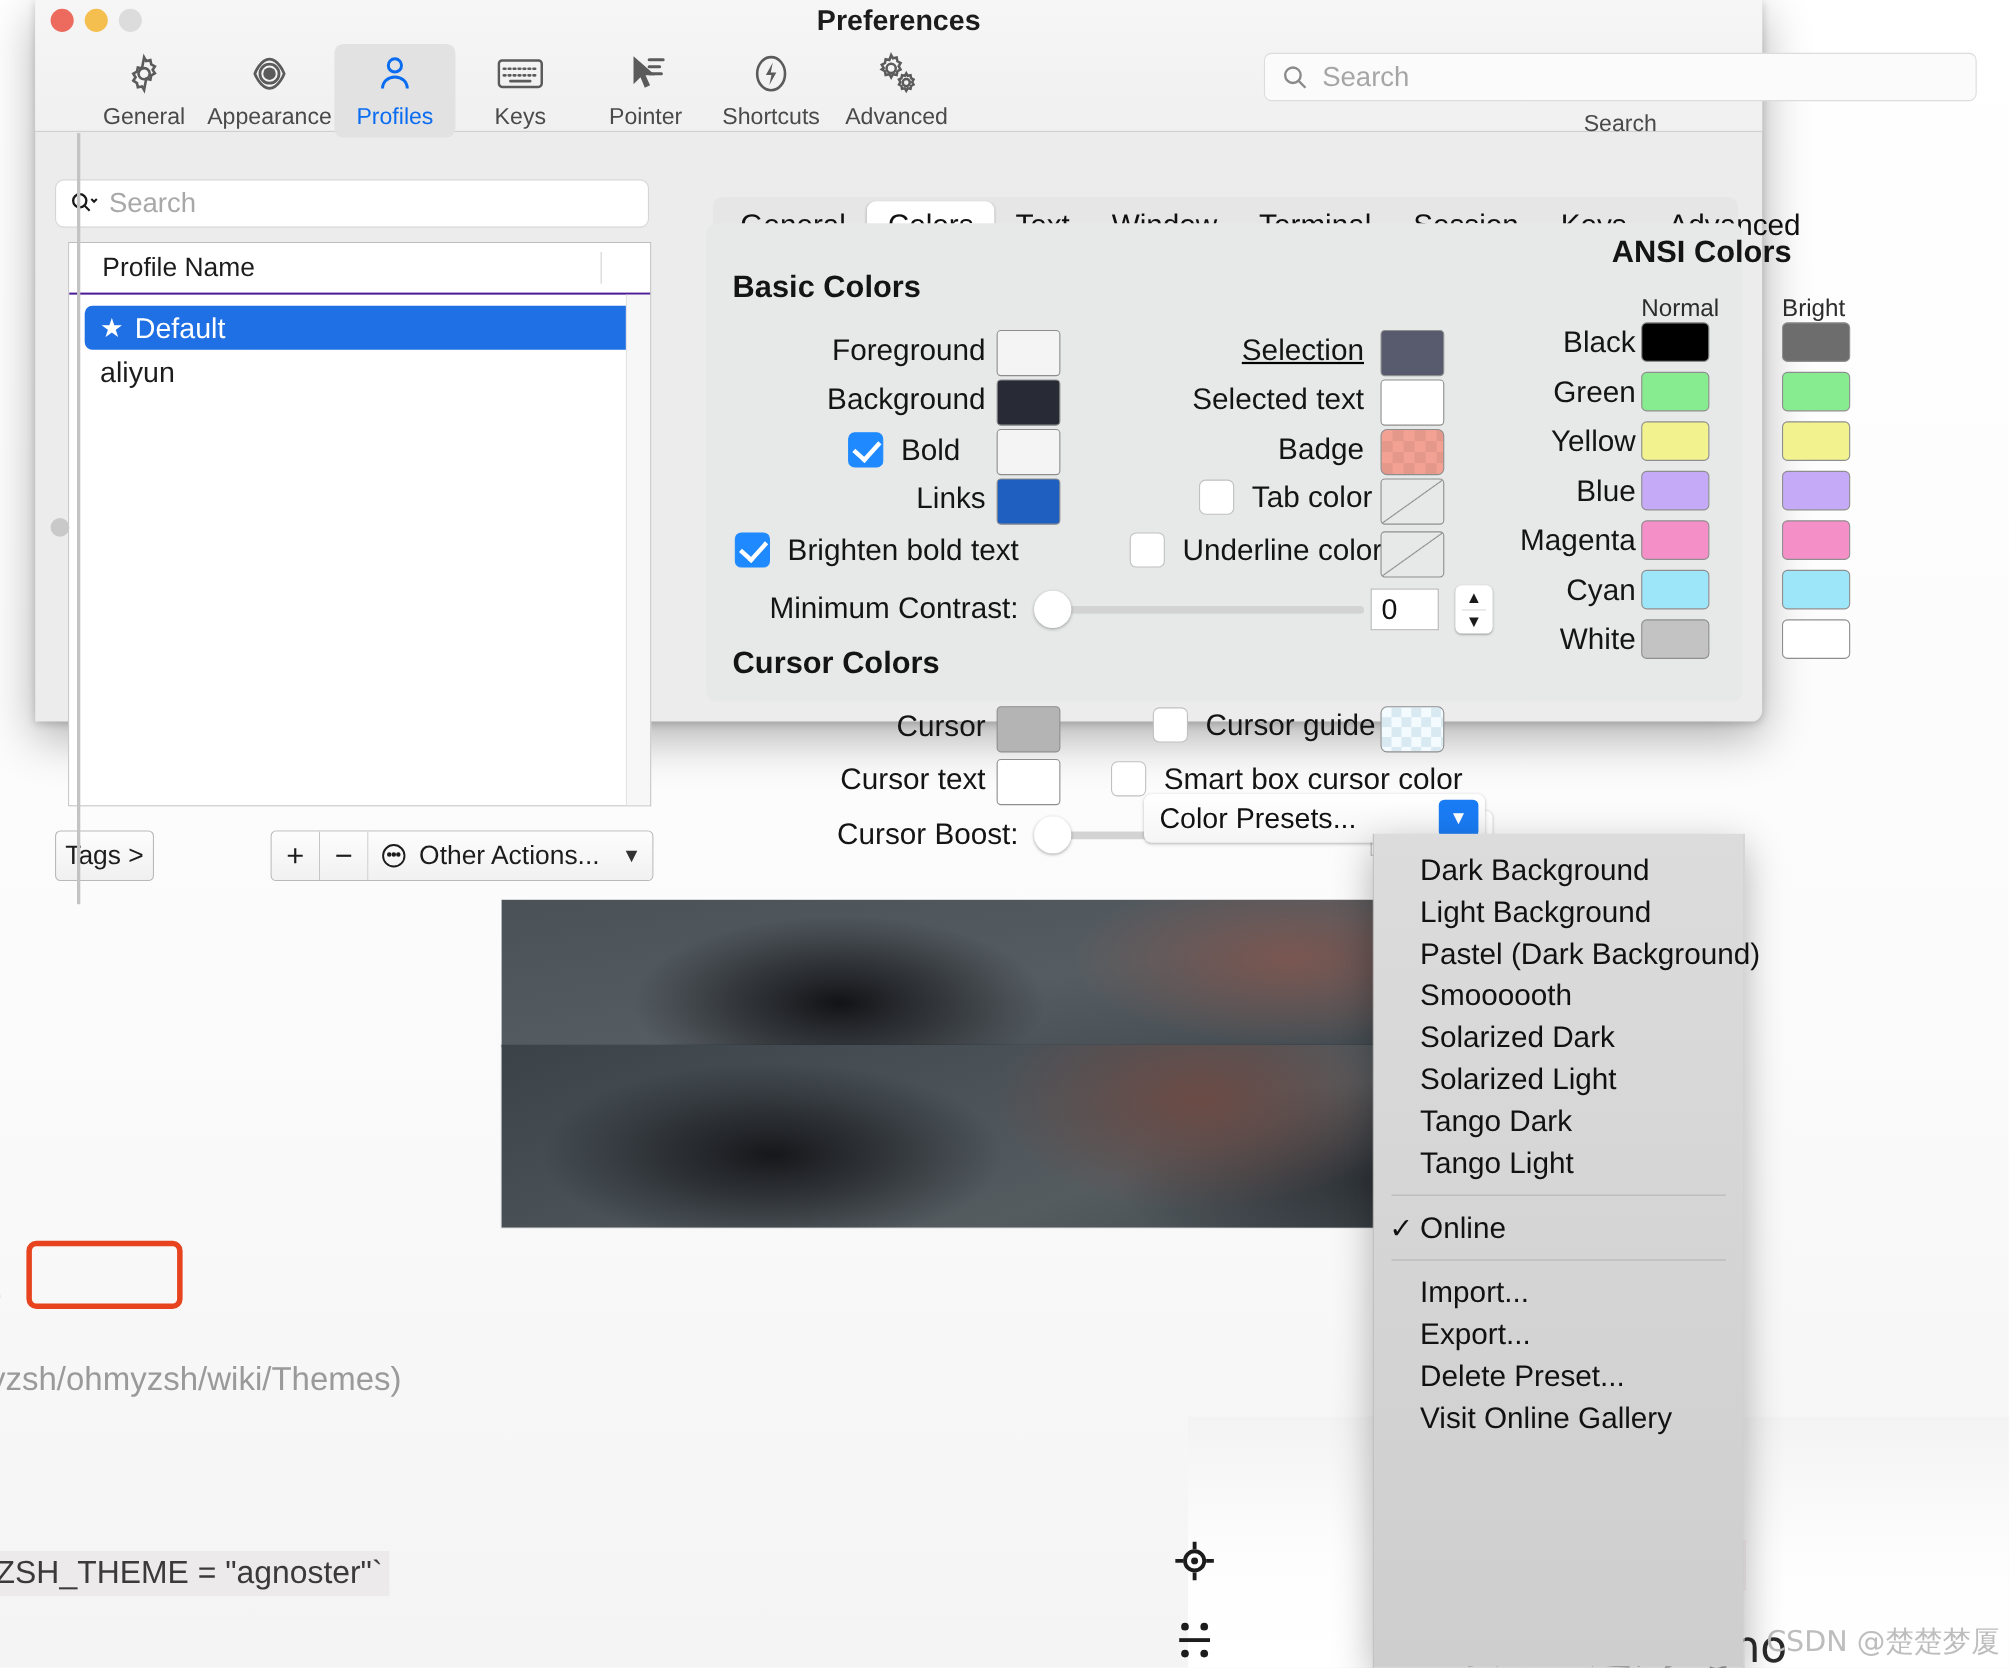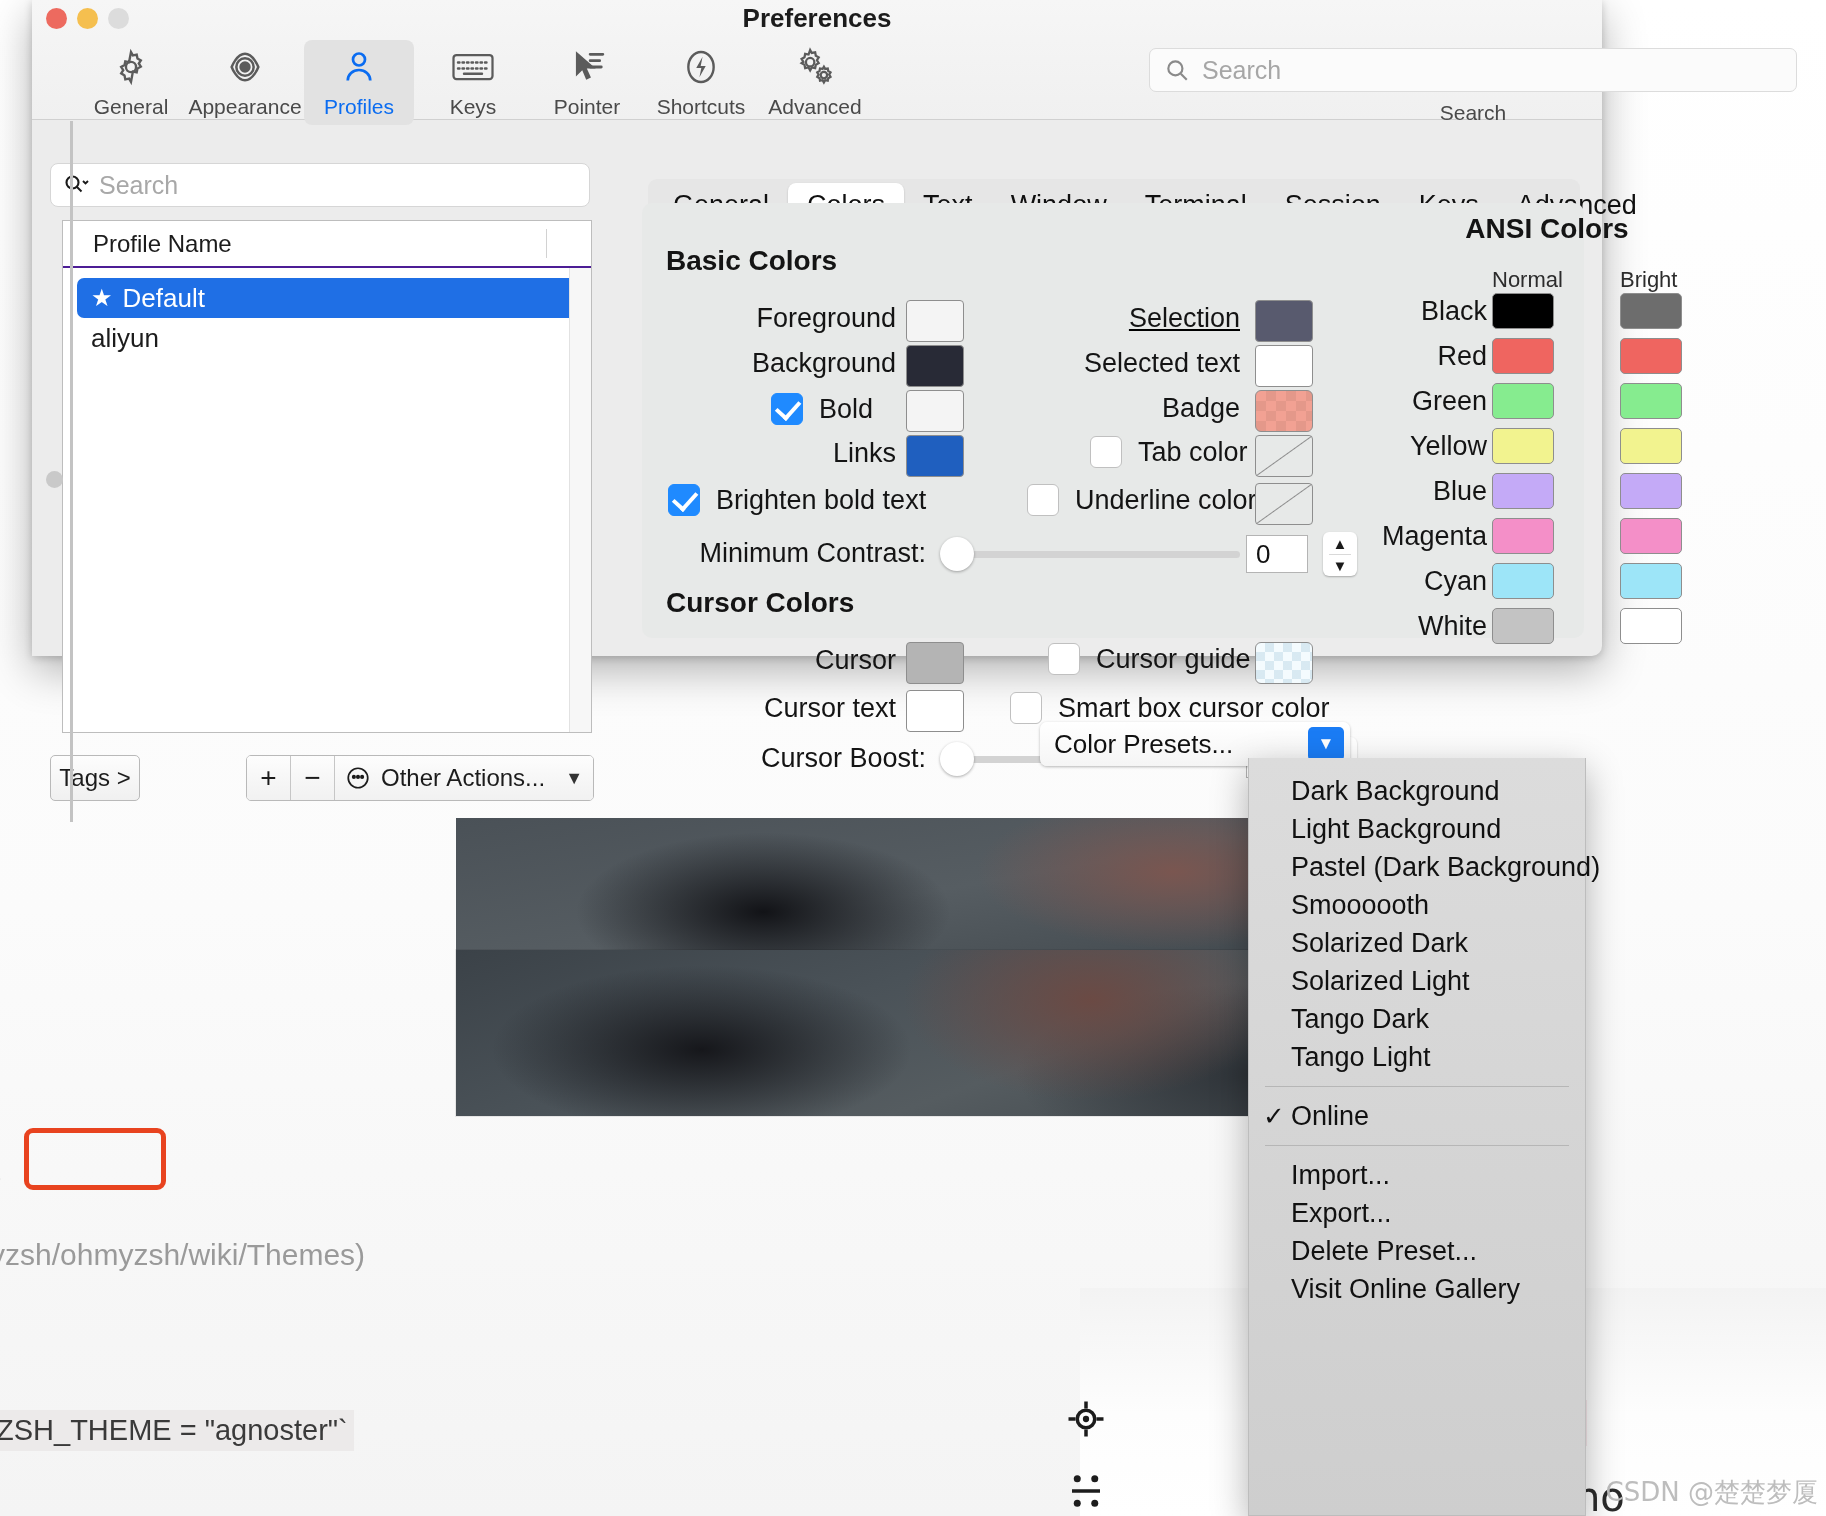--- a/index.html
+++ b/index.html
@@ -582,25 +582,20 @@
         <div class="ansi-title">ANSI Colors</div>
         <div class="ansi-cols">
           <div class="ansi-col-lbl" style="left:110px;">Normal</div>
           <div class="ansi-col-lbl" style="left:238px;">Bright</div>
         </div>
 
         <div class="ansi-row">
           <div class="ansi-name">Black</div>
           <div class="ansi-sw n" style="background:#000000;"></div>
           <div class="ansi-sw b" style="background:#6d6d6d;"></div>
-        </div>
-        <div class="ansi-row">
-          <div class="ansi-name">Red</div>
-          <div class="ansi-sw n" style="background:#ef6560;"></div>
-          <div class="ansi-sw b" style="background:#ef6560;"></div>
         </div>
         <div class="ansi-row">
           <div class="ansi-name">Green</div>
           <div class="ansi-sw n" style="background:#86ec8f;"></div>
           <div class="ansi-sw b" style="background:#86ec8f;"></div>
         </div>
         <div class="ansi-row">
           <div class="ansi-name">Yellow</div>
           <div class="ansi-sw n" style="background:#f2f38f;"></div>
           <div class="ansi-sw b" style="background:#f2f38f;"></div>

